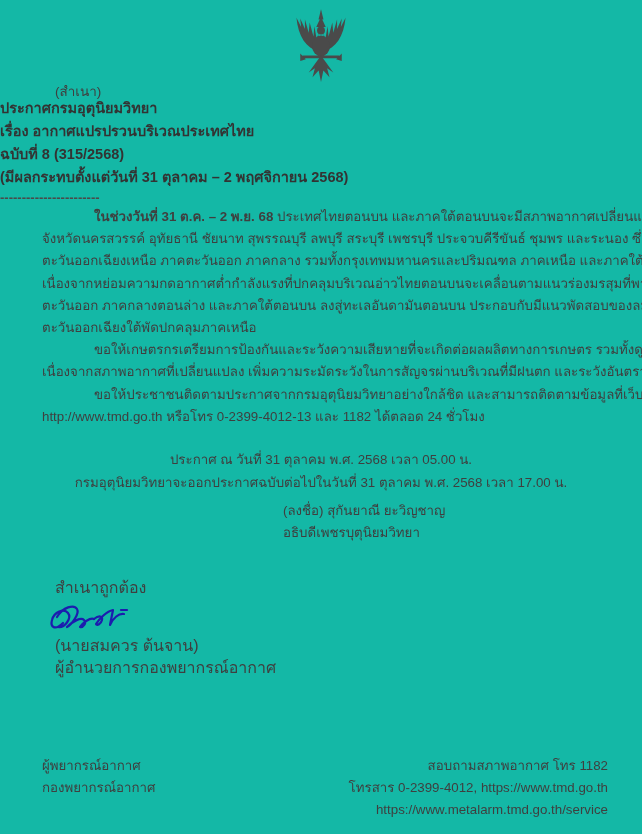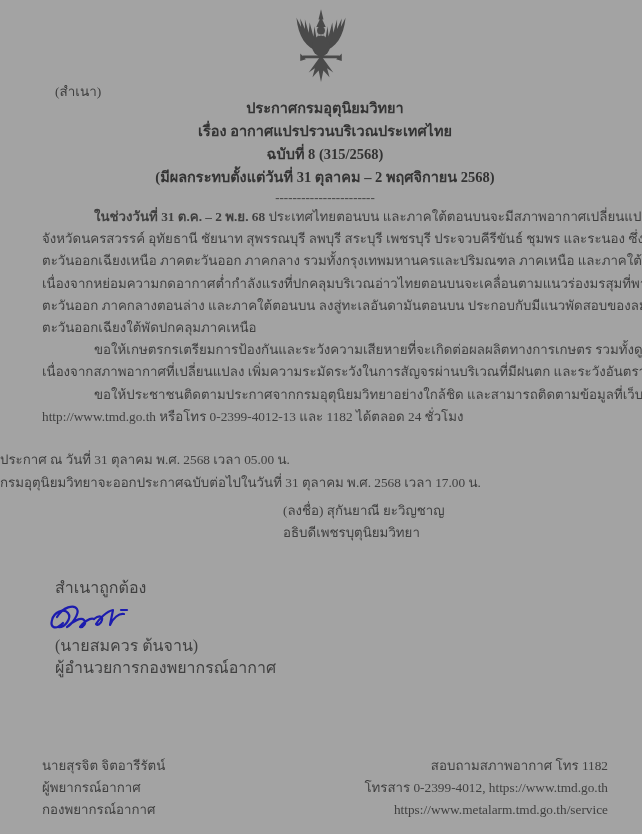--- a/index.html
+++ b/index.html
@@ -1,50 +1,49 @@
 <!DOCTYPE html>
 <html><head>
 <meta charset="utf-8">
 <style>
   html,body{margin:0;padding:0;background:#e8e8e8;}
   .page{
     position:relative;
     width:642px;height:834px;
-    background:#a3a3a3;
+    background:#14b8a6;
     margin:0 auto;
-    font-family:Liberation Serif, serif;
+    font-family:Liberation Sans, sans-serif;
     color:#3f3f3f;
     overflow:hidden;
   }
   .emblem{
     position:absolute;top:8px;left:50%;transform:translateX(-50%);
     width:68px;height:76px;
   }
   .copy-label{
     position:absolute;top:80px;left:55px;
     font-size:13.5px;
   }
   .titles{
     position:absolute;top:97px;left:0;right:4px;
-    text-align:center;
-    font-weight:bold;font-size:14.5px;line-height:23px;color:#333;padding-left:12px;
+    font-weight:bold;font-size:14.5px;line-height:23px;color:#333;
   }
   .separator{
     font-weight:bold;letter-spacing:0;color:#4a4a4a;line-height:18px;
     font-size:13px;
   }
   .content{
     position:absolute;top:206px;left:42px;width:567px;
     font-size:13.3px;line-height:22.2px;
   }
   .content .line{white-space:nowrap;}
   .content .indent{padding-left:52px;}
   .announce{
     position:absolute;top:449px;left:0;right:0;
-    font-size:13.3px;line-height:22.5px;
+    text-align:center;font-size:13.3px;line-height:22.5px;
   }
   .signer{
     position:absolute;top:500px;left:283px;width:218px;
     text-align:left;font-size:13.3px;line-height:22px;
   }
   .certify{
     position:absolute;top:577px;left:55px;
     font-size:16px;line-height:22px;
   }
   .certify .sig{display:block;width:86px;height:38px;margin:2px 0 -4px -8px;}
@@ -129,21 +128,20 @@
         <path d="M10 16 C16 6 27 3 30 8 C33 13 24 24 20 26 C26 20 34 16 37 19 C40 22 36 27 33 26 C36 22 43 16 47 18"></path>
         <path d="M47 18 C52 14 56 15 55 19 C54 23 50 25 49 23 C52 18 60 10 66 9 L63 24 C66 17 72 12 77 13"></path>
         <path d="M74 9 L80 9"></path>
       </g>
     </svg>
     <div>(นายสมควร ต้นจาน)</div>
     <div>ผู้อำนวยการกองพยากรณ์อากาศ</div>
   </div>
 
   <div class="footer-left">
-    <div>นายสุรจิต จิตอารีรัตน์</div>
     <div>ผู้พยากรณ์อากาศ</div>
     <div>กองพยากรณ์อากาศ</div>
   </div>
 
   <div class="footer-right">
     <div>สอบถามสภาพอากาศ โทร 1182</div>
     <div>โทรสาร 0-2399-4012, https://www.tmd.go.th</div>
     <div>https://www.metalarm.tmd.go.th/service</div>
   </div>
 

